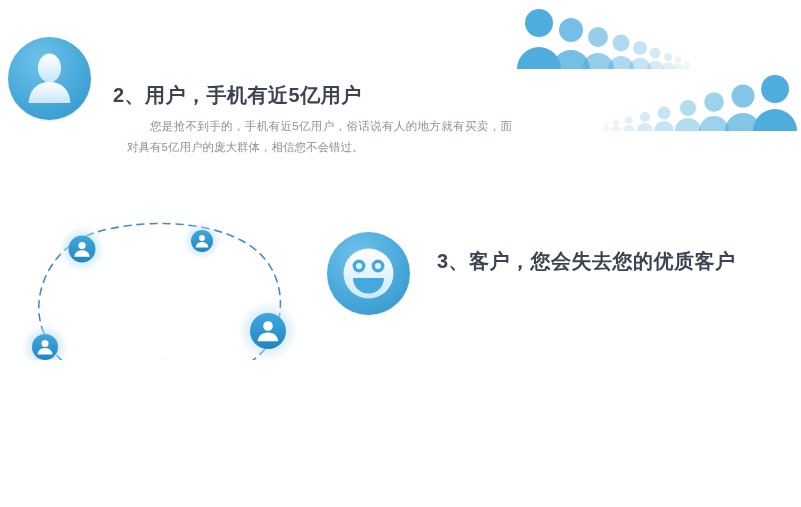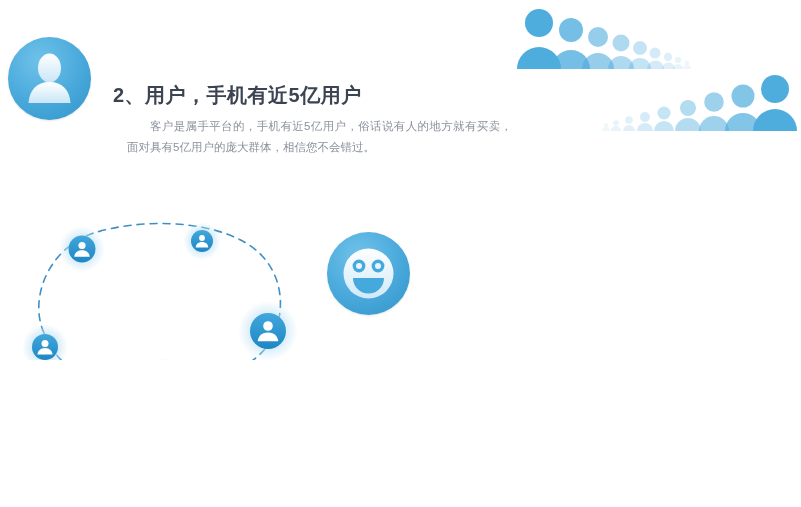--- a/index.html
+++ b/index.html
@@ -201,21 +201,21 @@
           <stop offset="100%" stop-color="#c9e6f7"></stop>
         </linearGradient>
       </defs>
       <ellipse cx="41.5" cy="31" rx="11.5" ry="14.5" fill="url(#gwhite)"></ellipse>
       <path d="M41.5 45 c-13 0 -20 8 -21 21 h42 c-1 -13 -8 -21 -21 -21 z" fill="url(#gwhite)"></path>
     </svg>
   </div>
 
   <div class="block block-users">
     <h2 class="sec-title">2、用户，手机有近5亿用户</h2>
-    <p class="sec-body">客户是属手平台的，手机有近5亿用户，俗话说有人的地方就有买卖，面对具有5亿用户的庞大群体，相信您不会错过。</p>
+    <p class="sec-body">您是抢不到手的，手机有近5亿用户，俗话说有人的地方就有买卖，面对具有5亿用户的庞大群体，相信您不会错过。</p>
   </div>
 
   <div class="cloud-diagram">
     <svg width="320" height="205" viewBox="0 0 320 205" xmlns="http://www.w3.org/2000/svg">
       <defs>
         <radialGradient id="halo" cx="50%" cy="50%" r="50%">
           <stop offset="40%" stop-color="#bfe2f5" stop-opacity="0.85"></stop>
           <stop offset="100%" stop-color="#bfe2f5" stop-opacity="0"></stop>
         </radialGradient>
         <linearGradient id="nodeg" x1="0" y1="0" x2="0" y2="1">
@@ -279,17 +279,18 @@
       <circle cx="41.5" cy="41.5" r="25" fill="url(#gface)"></circle>
       <circle cx="32" cy="34" r="6.4" fill="#45a9dd"></circle>
       <circle cx="32" cy="34" r="3.0" fill="#e8f5fd"></circle>
       <circle cx="51" cy="34" r="6.4" fill="#45a9dd"></circle>
       <circle cx="51" cy="34" r="3.0" fill="#e8f5fd"></circle>
       <path d="M26 46 h31 a15.5 15.5 0 0 1 -31 0 z" fill="#45a9dd"></path>
     </svg>
   </div>
 
   <div class="block block-customers">
+    <h2 class="sec-title">3、客户，您会失去您的优质客户</h2>
   </div>
 
   <div class="bottom-headline">微商城系统才是唯一可以让你的消费者随时随地关注、下单、支付的利器。</div>
 
 </div>
 
 </body></html>

